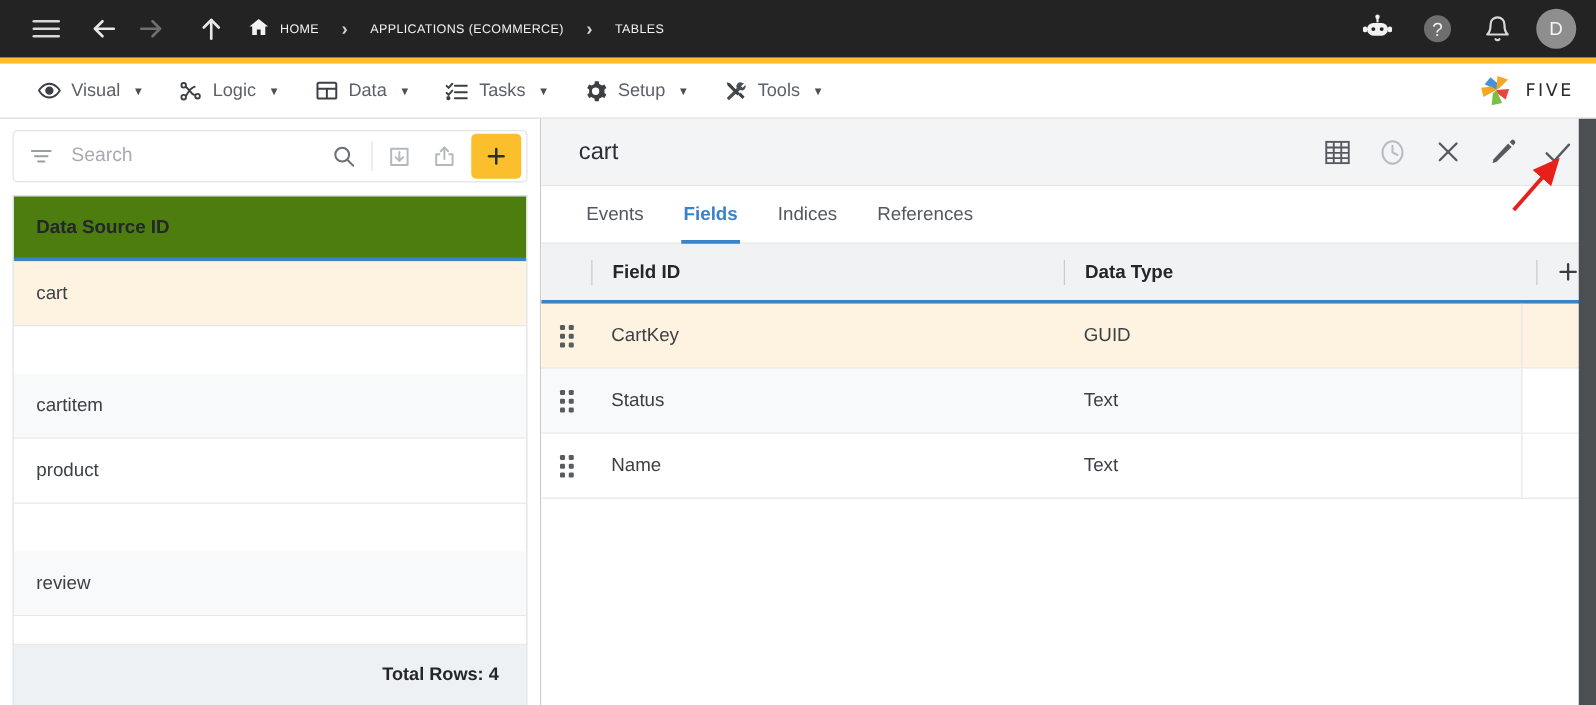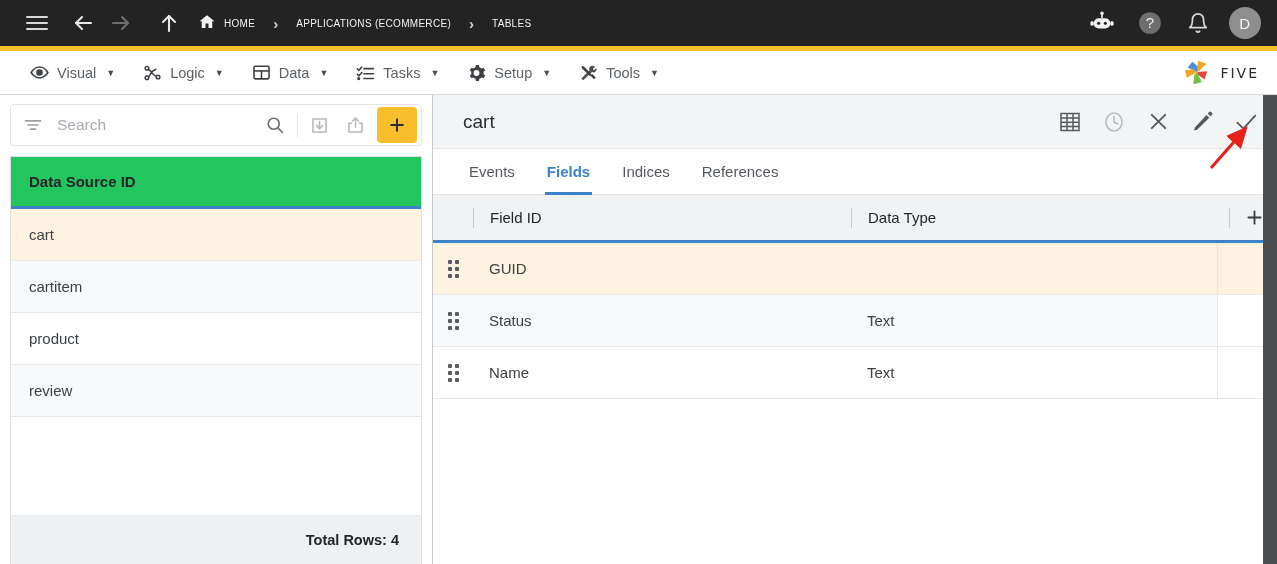--- a/index.html
+++ b/index.html
@@ -114,36 +114,36 @@
   }
   .grid-wrap {
     margin: 3px 10px 0 10px;
     border: 1px solid #dfe1e3;
     border-bottom: none;
     flex: 1;
     display: flex; flex-direction: column;
     overflow: hidden;
   }
   .grid-head {
-    background: #22c55e;
+    background: #4d7c0f;
     height: 52px;
     display: flex; align-items: center;
     padding-left: 18px;
     font-size: 15px; font-weight: bold; color: #23262a;
     border-bottom: 3px solid #3c82c8;
   }
   .ds-row {
     height: 52px;
     display: flex; align-items: center;
     padding-left: 18px;
     font-size: 15px; color: #3d4146;
     border-bottom: 1px solid #e6e8ea;
   }
   .ds-row.selected { background: #fdf3e0; }
-  .ds-row.alt { background: #f7f9fb; }
+  .ds-row.alt { background: #f7f9fb; margin-top: 38px; }
   .ds-row.plain { background: #ffffff; }
   .grid-filler { flex: 1; background: #ffffff; border-bottom: 1px solid #e6e8ea; }
   .grid-foot {
     background: #eef1f3;
     height: 48px;
     display: flex; align-items: center; justify-content: flex-end;
     padding-right: 22px;
     font-size: 14.5px; font-weight: bold; color: #23262a;
   }
 
@@ -179,21 +179,21 @@
     content: ""; position: absolute; left: 14px; right: 14px; bottom: -1px;
     height: 3px; background: #3c82c8;
   }
 
   .fields-area { flex: 1; display: flex; flex-direction: column; overflow: hidden; }
   .fields-head {
     background: #f0f2f4;
     height: 48px;
     display: flex; align-items: center;
     border-bottom: 3px solid #3c82c8;
-    font-size: 15px; font-weight: normal; color: #23262a;
+    font-size: 15px; font-weight: bold; color: #23262a;
   }
   .col-sep { width: 1px; height: 20px; background: #c8cbce; }
   .c-handle { width: 40px; flex-shrink: 0; display: flex; align-items: center; justify-content: center; }
   .c-field { width: 378px; flex-shrink: 0; display: flex; align-items: center; padding-left: 16px; }
   .c-type { flex: 1; display: flex; align-items: center; padding-left: 16px; min-width: 0; }
   .c-add { width: 60px; flex-shrink: 0; display: flex; align-items: center; justify-content: center; color: #3a3e43; }
 
   .field-row {
     height: 52px;
     display: flex; align-items: stretch;
@@ -530,20 +530,21 @@
         <div class="c-handle">
           <span class="dots">
               <i></i>
               <i></i>
               <i></i>
               <i></i>
               <i></i>
               <i></i>
             </span>
         </div>
+        <div class="c-field">CartKey</div>
         <div class="c-type">GUID</div>
         <div class="c-add cell-edge"></div>
       </div>
 
       <div class="field-row alt">
         <div class="c-handle">
           <span class="dots">
               <i></i>
               <i></i>
               <i></i>

